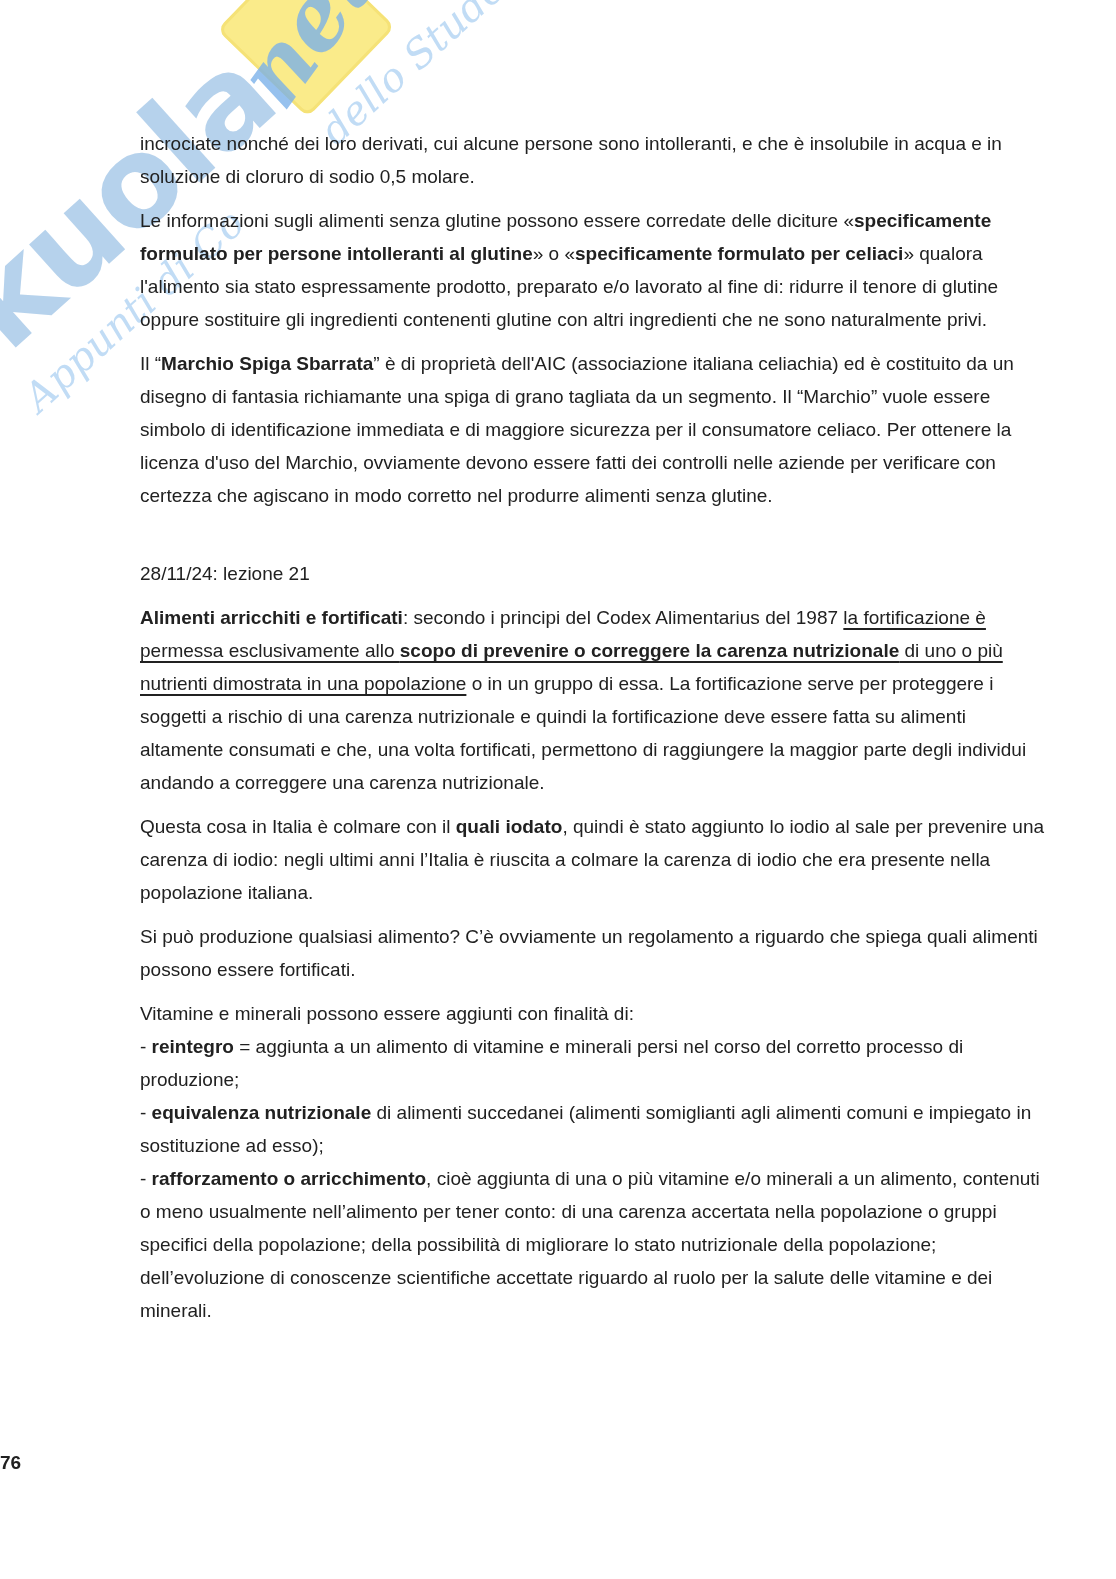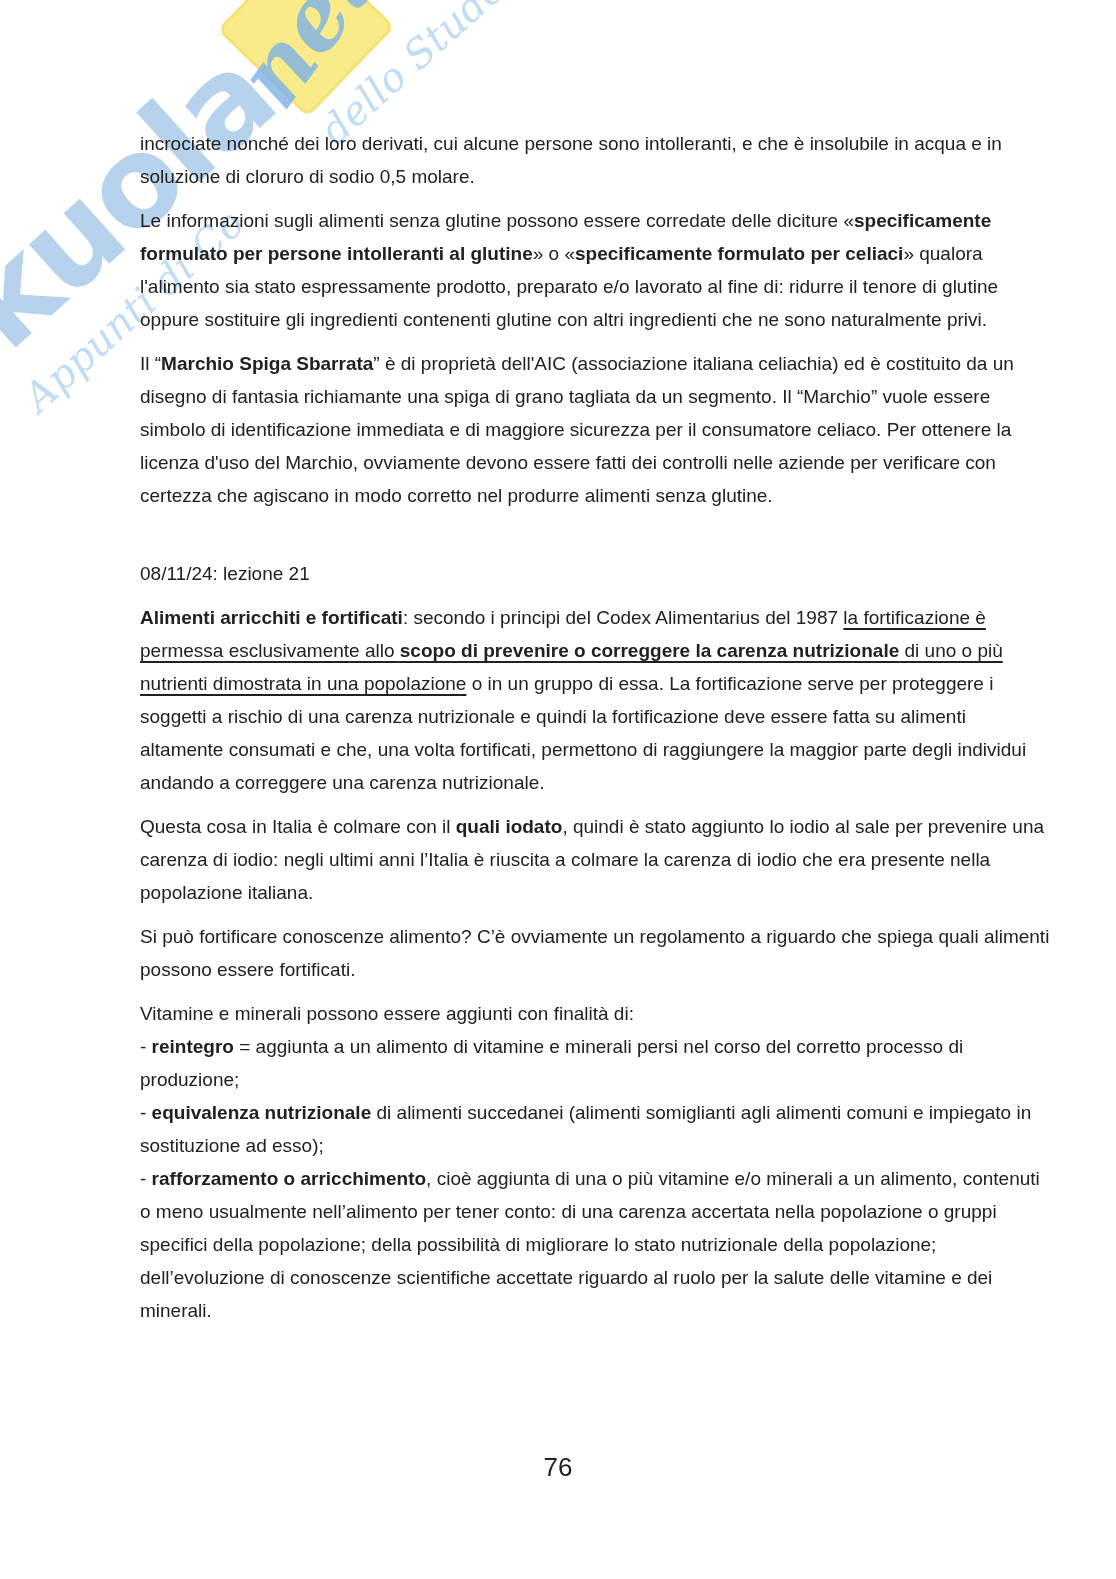--- a/index.html
+++ b/index.html
@@ -52,21 +52,21 @@
     font-size:19px;line-height:33px;
     letter-spacing:0;
     margin-left:36px;
   }
   .content p{margin:0 0 11px 0;}
   .content p.section-heading{margin-top:45px;}
   .b{font-weight:700;}
   .u{text-decoration:underline;text-underline-offset:4px;text-decoration-thickness:1.5px;}
   .page-number{
     position:absolute;left:0;right:0;top:1452px;z-index:2;
-    text-align:center;font-size:26px;color:#212121;
+    text-align:left;font-size:19px;color:#212121;font-weight:bold;
   }
 </style>
 </head>
 <body>
 
 <div class="page">
 
   <div class="watermark">
     <div class="wm-rot">
       <div class="wm-brandrow">
@@ -79,22 +79,22 @@
         <span>Appunti di Co</span>
         <span>dello Studente</span>
       </div>
     </div>
   </div>
 
   <div class="content" id="doc-body">
       <p><span>incrociate nonché dei loro derivati, cui alcune persone sono intolleranti, e che è insolubile in acqua e in soluzione di cloruro di sodio 0,5 molare.</span></p>
       <p><span>Le informazioni sugli alimenti senza glutine possono essere corredate delle diciture «</span><span class="b">specificamente formulato per persone intolleranti al glutine</span><span>» o «</span><span class="b">specificamente formulato per celiaci</span><span>» qualora l'alimento sia stato espressamente prodotto, preparato e/o lavorato al fine di: ridurre il tenore di glutine oppure sostituire gli ingredienti contenenti glutine con altri ingredienti che ne sono naturalmente privi.</span></p>
       <p><span>Il “</span><span class="b">Marchio Spiga Sbarrata</span><span>” è di proprietà dell'AIC (associazione italiana celiachia) ed è costituito da un disegno di fantasia richiamante una spiga di grano tagliata da un segmento. Il “Marchio” vuole essere simbolo di identificazione immediata e di maggiore sicurezza per il consumatore celiaco. Per ottenere la licenza d'uso del Marchio, ovviamente devono essere fatti dei controlli nelle aziende per verificare con certezza che agiscano in modo corretto nel produrre alimenti senza glutine.</span></p>
-      <p class="section-heading"><span>08/11/24: lezione 21</span></p>
+      <p class="section-heading"><span>28/11/24: lezione 21</span></p>
       <p><span class="b">Alimenti arricchiti e fortificati</span><span>: secondo i principi del Codex Alimentarius del 1987 </span><span class="u">la fortificazione è permessa esclusivamente allo </span><span class="b u">scopo di prevenire o correggere la carenza nutrizionale</span><span class="u"> di uno o più nutrienti dimostrata in una popolazione</span><span> o in un gruppo di essa. La fortificazione serve per proteggere i soggetti a rischio di una carenza nutrizionale e quindi la fortificazione deve essere fatta su alimenti altamente consumati e che, una volta fortificati, permettono di raggiungere la maggior parte degli individui andando a correggere una carenza nutrizionale.</span></p>
       <p><span>Questa cosa in Italia è colmare con il </span><span class="b">quali iodato</span><span>, quindi è stato aggiunto lo iodio al sale per prevenire una carenza di iodio: negli ultimi anni l’Italia è riuscita a colmare la carenza di iodio che era presente nella popolazione italiana.</span></p>
-      <p><span>Si può fortificare conoscenze alimento? C’è ovviamente un regolamento a riguardo che spiega quali alimenti possono essere fortificati.</span></p>
+      <p><span>Si può produzione qualsiasi alimento? C’è ovviamente un regolamento a riguardo che spiega quali alimenti possono essere fortificati.</span></p>
       <p><span>Vitamine e minerali possono essere aggiunti con finalità di:</span><br><span>- </span><span class="b">reintegro</span><span> = aggiunta a un alimento di vitamine e minerali persi nel corso del corretto processo di produzione;</span><br><span>- </span><span class="b">equivalenza nutrizionale</span><span> di alimenti succedanei (alimenti somiglianti agli alimenti comuni e impiegato in sostituzione ad esso);</span><br><span>- </span><span class="b">rafforzamento o arricchimento</span><span>, cioè aggiunta di una o più vitamine e/o minerali a un alimento, contenuti o meno usualmente nell’alimento per tener conto: di una carenza accertata nella popolazione o gruppi specifici della popolazione; della possibilità di migliorare lo stato nutrizionale della popolazione; dell’evoluzione di conoscenze scientifiche accettate riguardo al ruolo per la salute delle vitamine e dei minerali.</span></p>
     </div>
 
   <div class="page-number">76</div>
 
 </div>
 
 </body></html>

